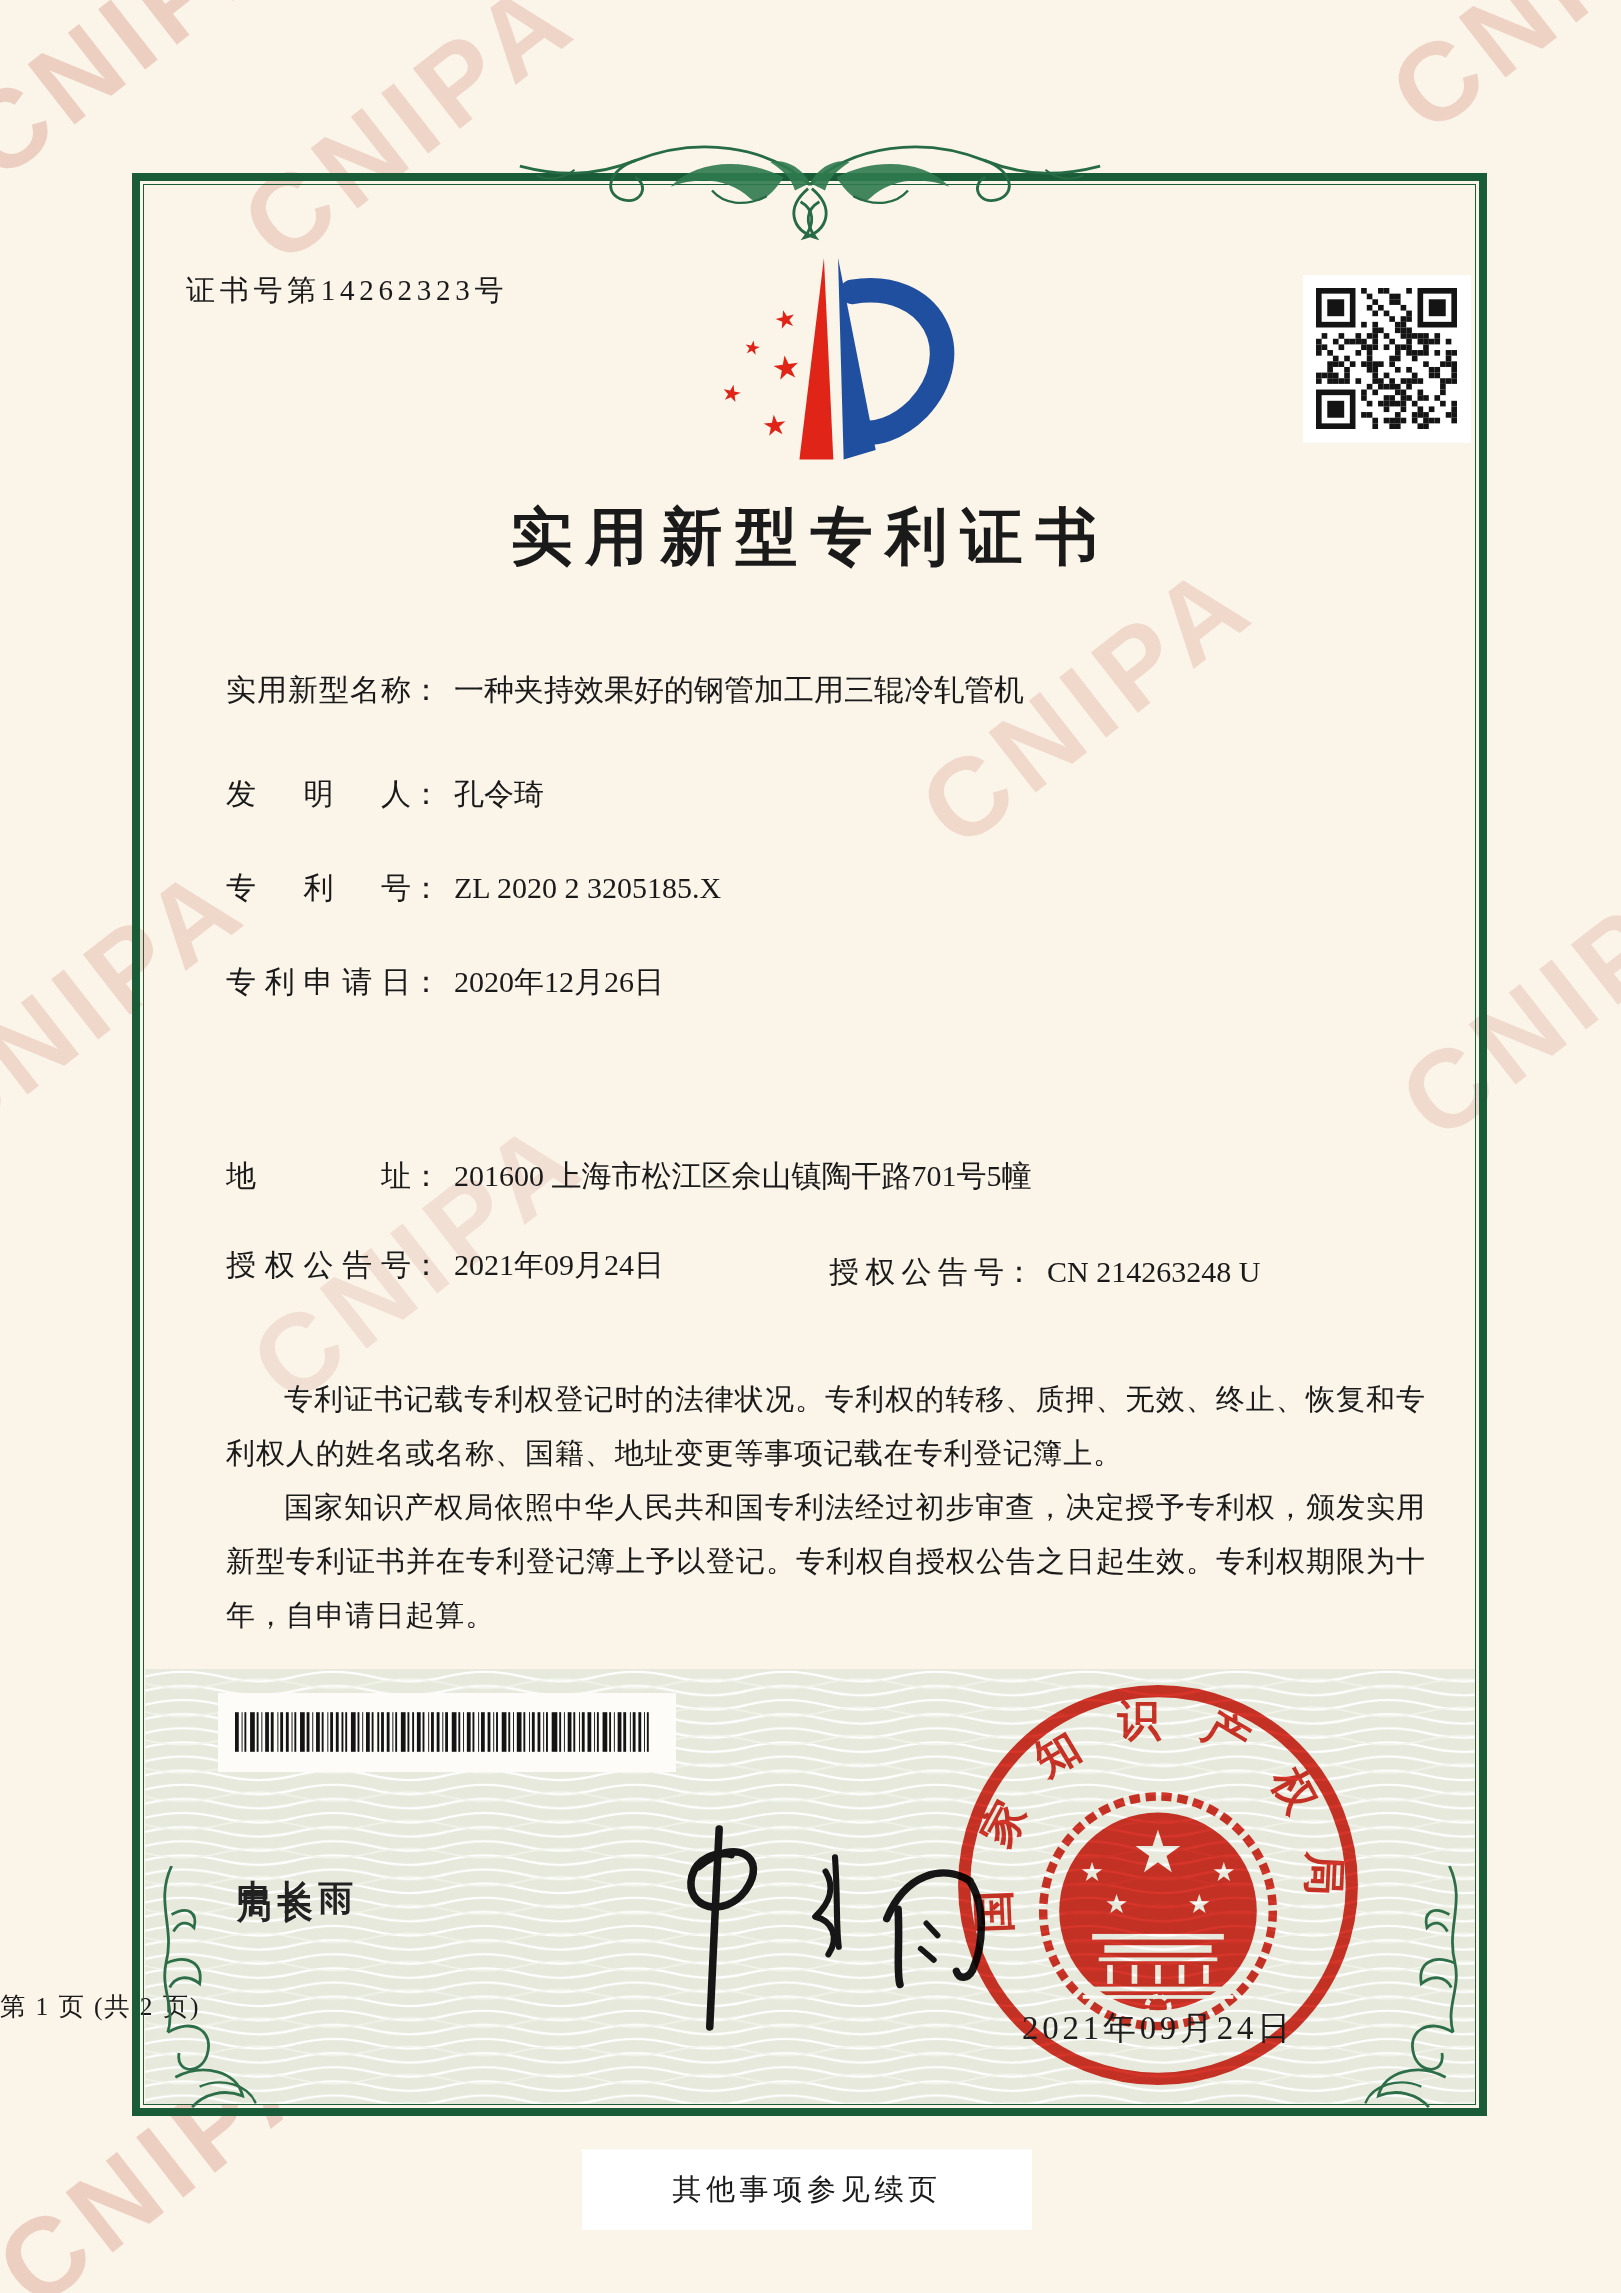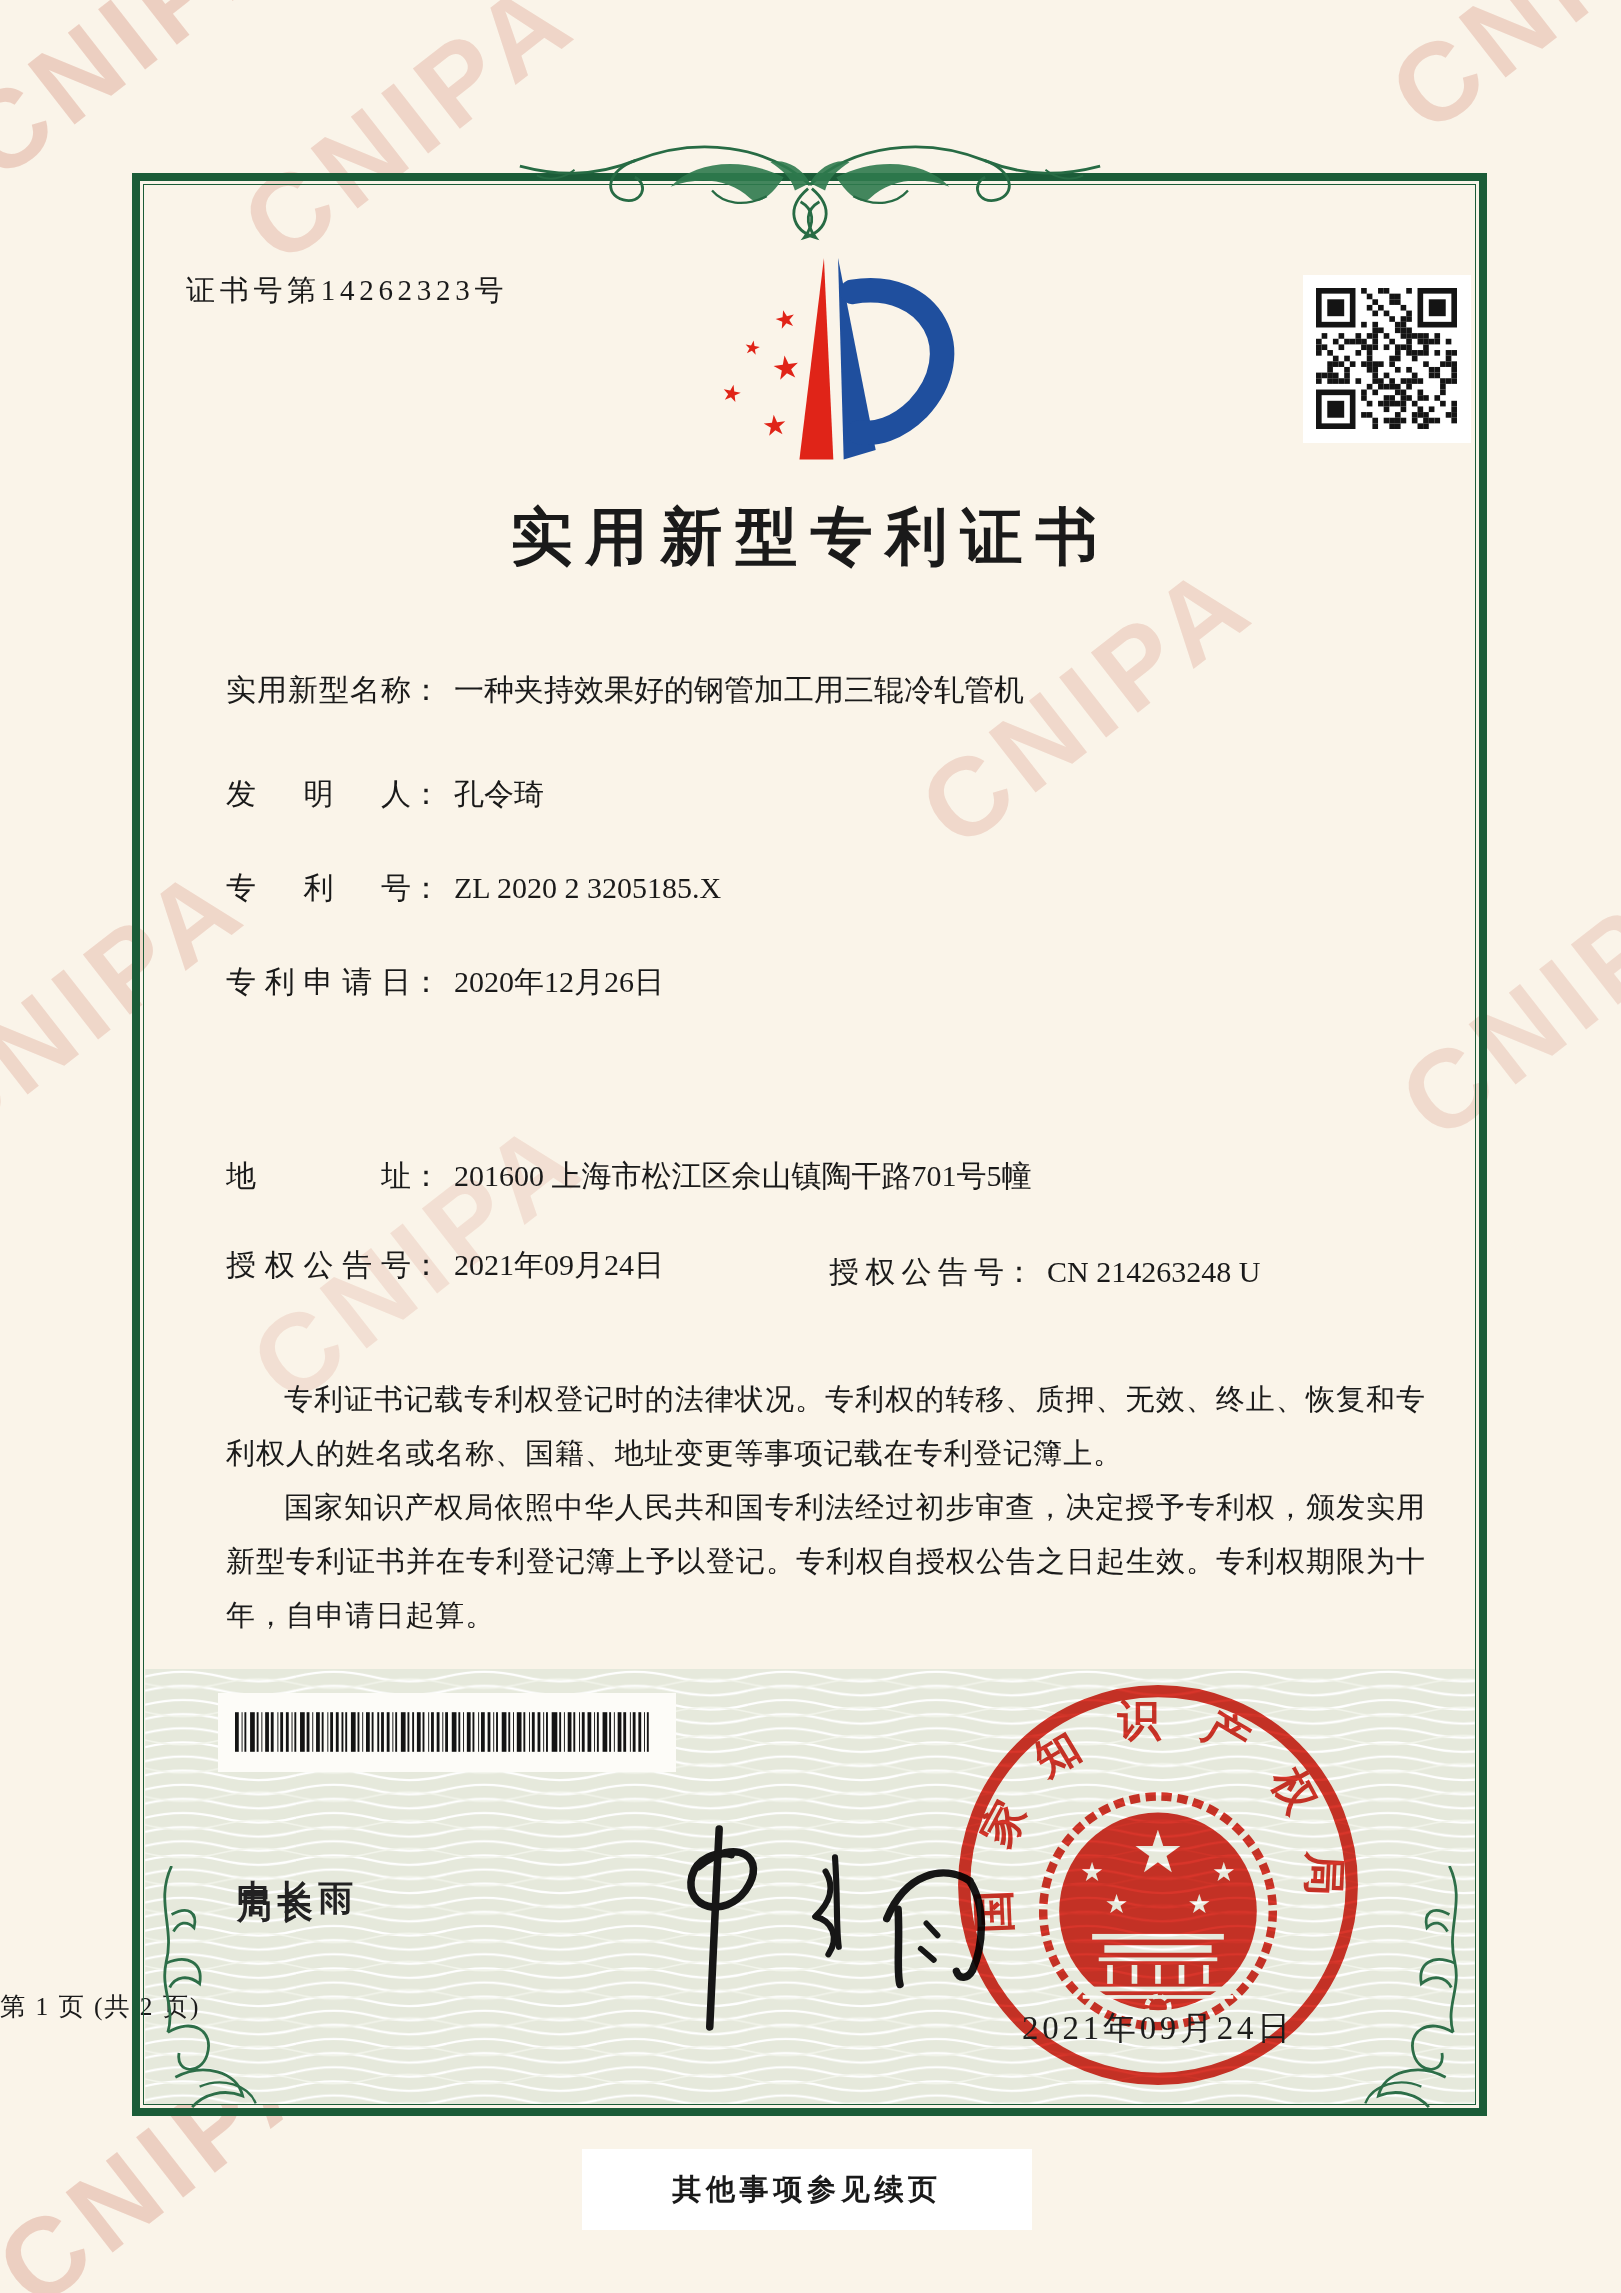--- a/index.html
+++ b/index.html
@@ -67,21 +67,21 @@
   .officer{position:absolute;left:237px;z-index:3;
     font-family:"Liberation Sans","DejaVu Sans",sans-serif;
     font-size:35px;font-weight:600;letter-spacing:5.6px;color:#222;}
   .officer.title{top:1883px;}
   .officer.name{top:1875px;text-align:center;}
   .signature{position:absolute;left:557px;top:1815px;z-index:3;}
   .seal{position:absolute;left:951px;top:1678px;z-index:3;mix-blend-mode:multiply;opacity:.94;}
   .page-foot{position:absolute;left:0;top:1990px;width:100%;font-size:25.4px;letter-spacing:1.9px;z-index:3;}
   .cont-box{
     position:absolute;left:582px;top:2149px;width:450px;height:81px;background:#fff;z-index:3;
-    text-align:center;line-height:81px;font-size:29px;letter-spacing:4.7px;font-weight:bold;
+    text-align:center;line-height:81px;font-size:29px;letter-spacing:4.7px;
   }
 </style>
 </head>
 <body>
 
 <div class="page">
 
   <div class="wm" style="left:-66px;top:-28px;opacity:.50"><span>CNIPA</span></div>
   <div class="wm" style="left:217px;top:56px;opacity:.42"><span>CNIPA</span></div>
   <div class="wm" style="left:1365px;top:-75px;opacity:.45"><span>CNIPA</span></div>

